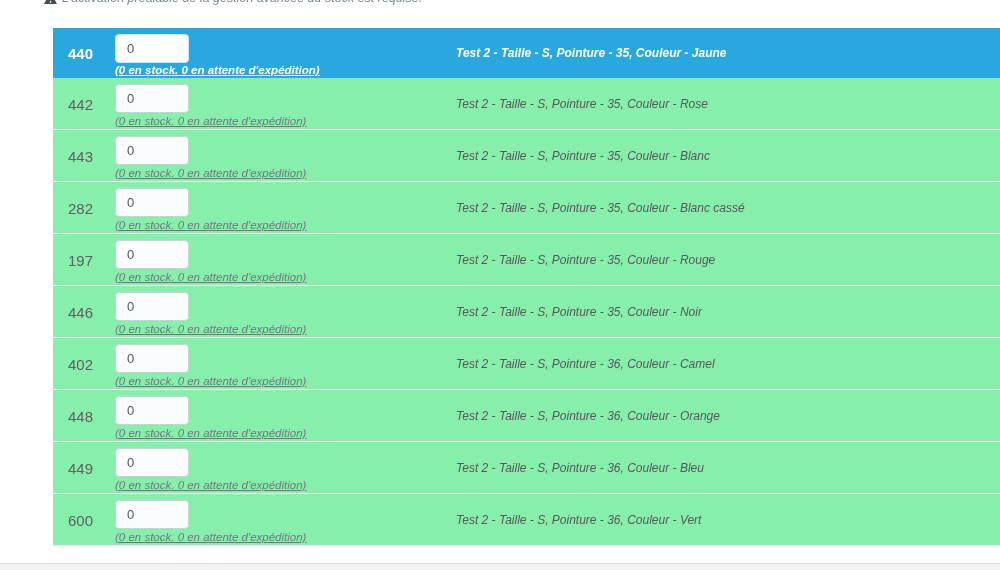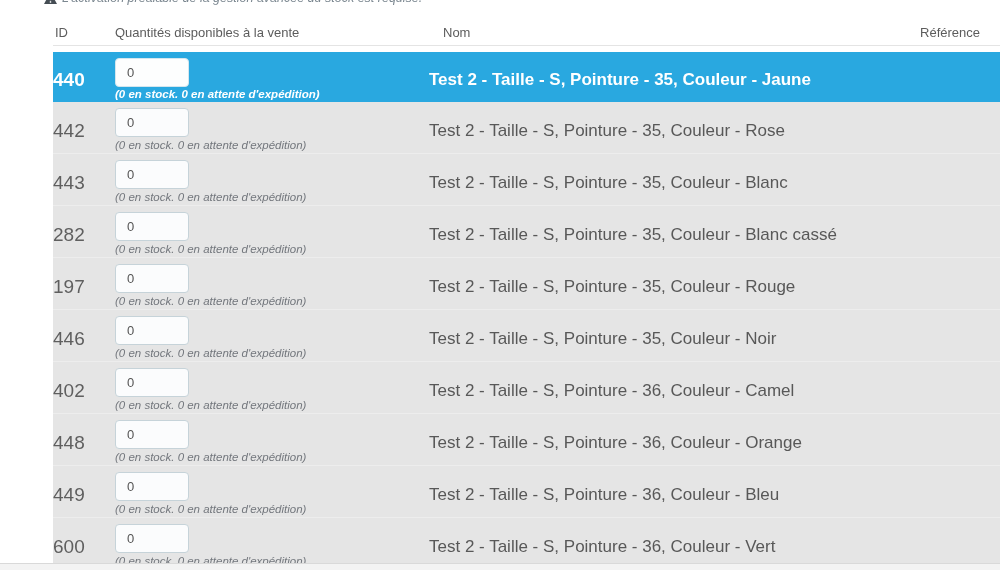--- a/index.html
+++ b/index.html
@@ -17,28 +17,28 @@
   .grid { position:absolute; top:22px; left:53px; right:0; }
   .thead { position:relative; height:24px; border-bottom:1px solid #e4e4e4; }
   .thead span { position:absolute; top:3px; font-size:13px; color:#5c5c5c; white-space:nowrap; }
   .th-id { left:2px; }
   .th-qty { left:62px; }
   .th-name { left:390px; }
   .th-ref { right:20px; }
 
   .tbody { margin-top:6px; }
 
-  .row { position:relative; height:52px; border-bottom:1px solid #ededed; background:#e5e5e5; }
-  .row-id { position:absolute; left:0; top:18px; font-size:19px; color:#5f5f5f; }
+  .row { position:relative; height:52px; border-bottom:1px solid #ededed; background:#86efac; }
+  .row-id { position:absolute; left:15px; top:18px; font-size:15px; color:#5f5f5f; }
   .qty-input { position:absolute; left:62px; top:6px; width:74px; height:29px;
                border:1px solid #c6d3d9; border-radius:4px; background:#fbfcfd;
                font-family:inherit; font-size:13px; color:#555; padding:0 0 0 11px; outline:none; }
   .stock-note { position:absolute; left:62px; top:37px; font-size:11.5px; font-style:italic;
-                color:#73777d; white-space:nowrap; }
-  .row-name { position:absolute; left:376px; top:19px; font-size:17px; color:#585858; white-space:nowrap; }
+                color:#73777d; white-space:nowrap;text-decoration:underline; }
+  .row-name { position:absolute; left:403px; top:19px; font-size:12px; color:#585858; white-space:nowrap;font-style:italic; }
   .row-ref { position:absolute; right:20px; top:19px; font-size:13px; color:#585858; }
 
   
   .row.selected { height:50px; background:#29a8e0; border-bottom:none; }
   .row.selected .row-id { color:#ffffff; font-weight:600; top:17px; }
   .row.selected .row-name { color:#ffffff; font-weight:600; top:18px; }
   .row.selected .stock-note { color:#ffffff; font-weight:700; top:36px; }
   .row.selected .qty-input { background:#fdfefe; border-color:#d4e6ee; }
 
   
@@ -53,26 +53,20 @@
   <div class="warning">
     <svg width="13" height="12" viewBox="0 0 13 12">
       <path d="M6.5 0 L13 12 L0 12 Z" fill="#454d54"></path>
       <rect x="5.8" y="4.2" width="1.4" height="4" fill="#ffffff"></rect>
       <rect x="5.8" y="9.2" width="1.4" height="1.5" fill="#ffffff"></rect>
     </svg>
     <span>L'activation préalable de la gestion avancée du stock est requise.</span>
   </div>
 
   <div class="grid">
-    <div class="thead">
-      <span class="th-id">ID</span>
-      <span class="th-qty">Quantités disponibles à la vente</span>
-      <span class="th-name">Nom</span>
-      <span class="th-ref">Référence</span>
-    </div>
     <div class="tbody">
         <div class="row selected">
     <span class="row-id">440</span>
     <input class="qty-input" type="text" value="0" style="">
     <span class="stock-note">(0 en stock. 0 en attente d'expédition)</span>
     <span class="row-name">Test 2 - Taille - S, Pointure - 35, Couleur - Jaune</span>
     <span class="row-ref"></span>
   </div>
         <div class="row">
     <span class="row-id">442</span>

